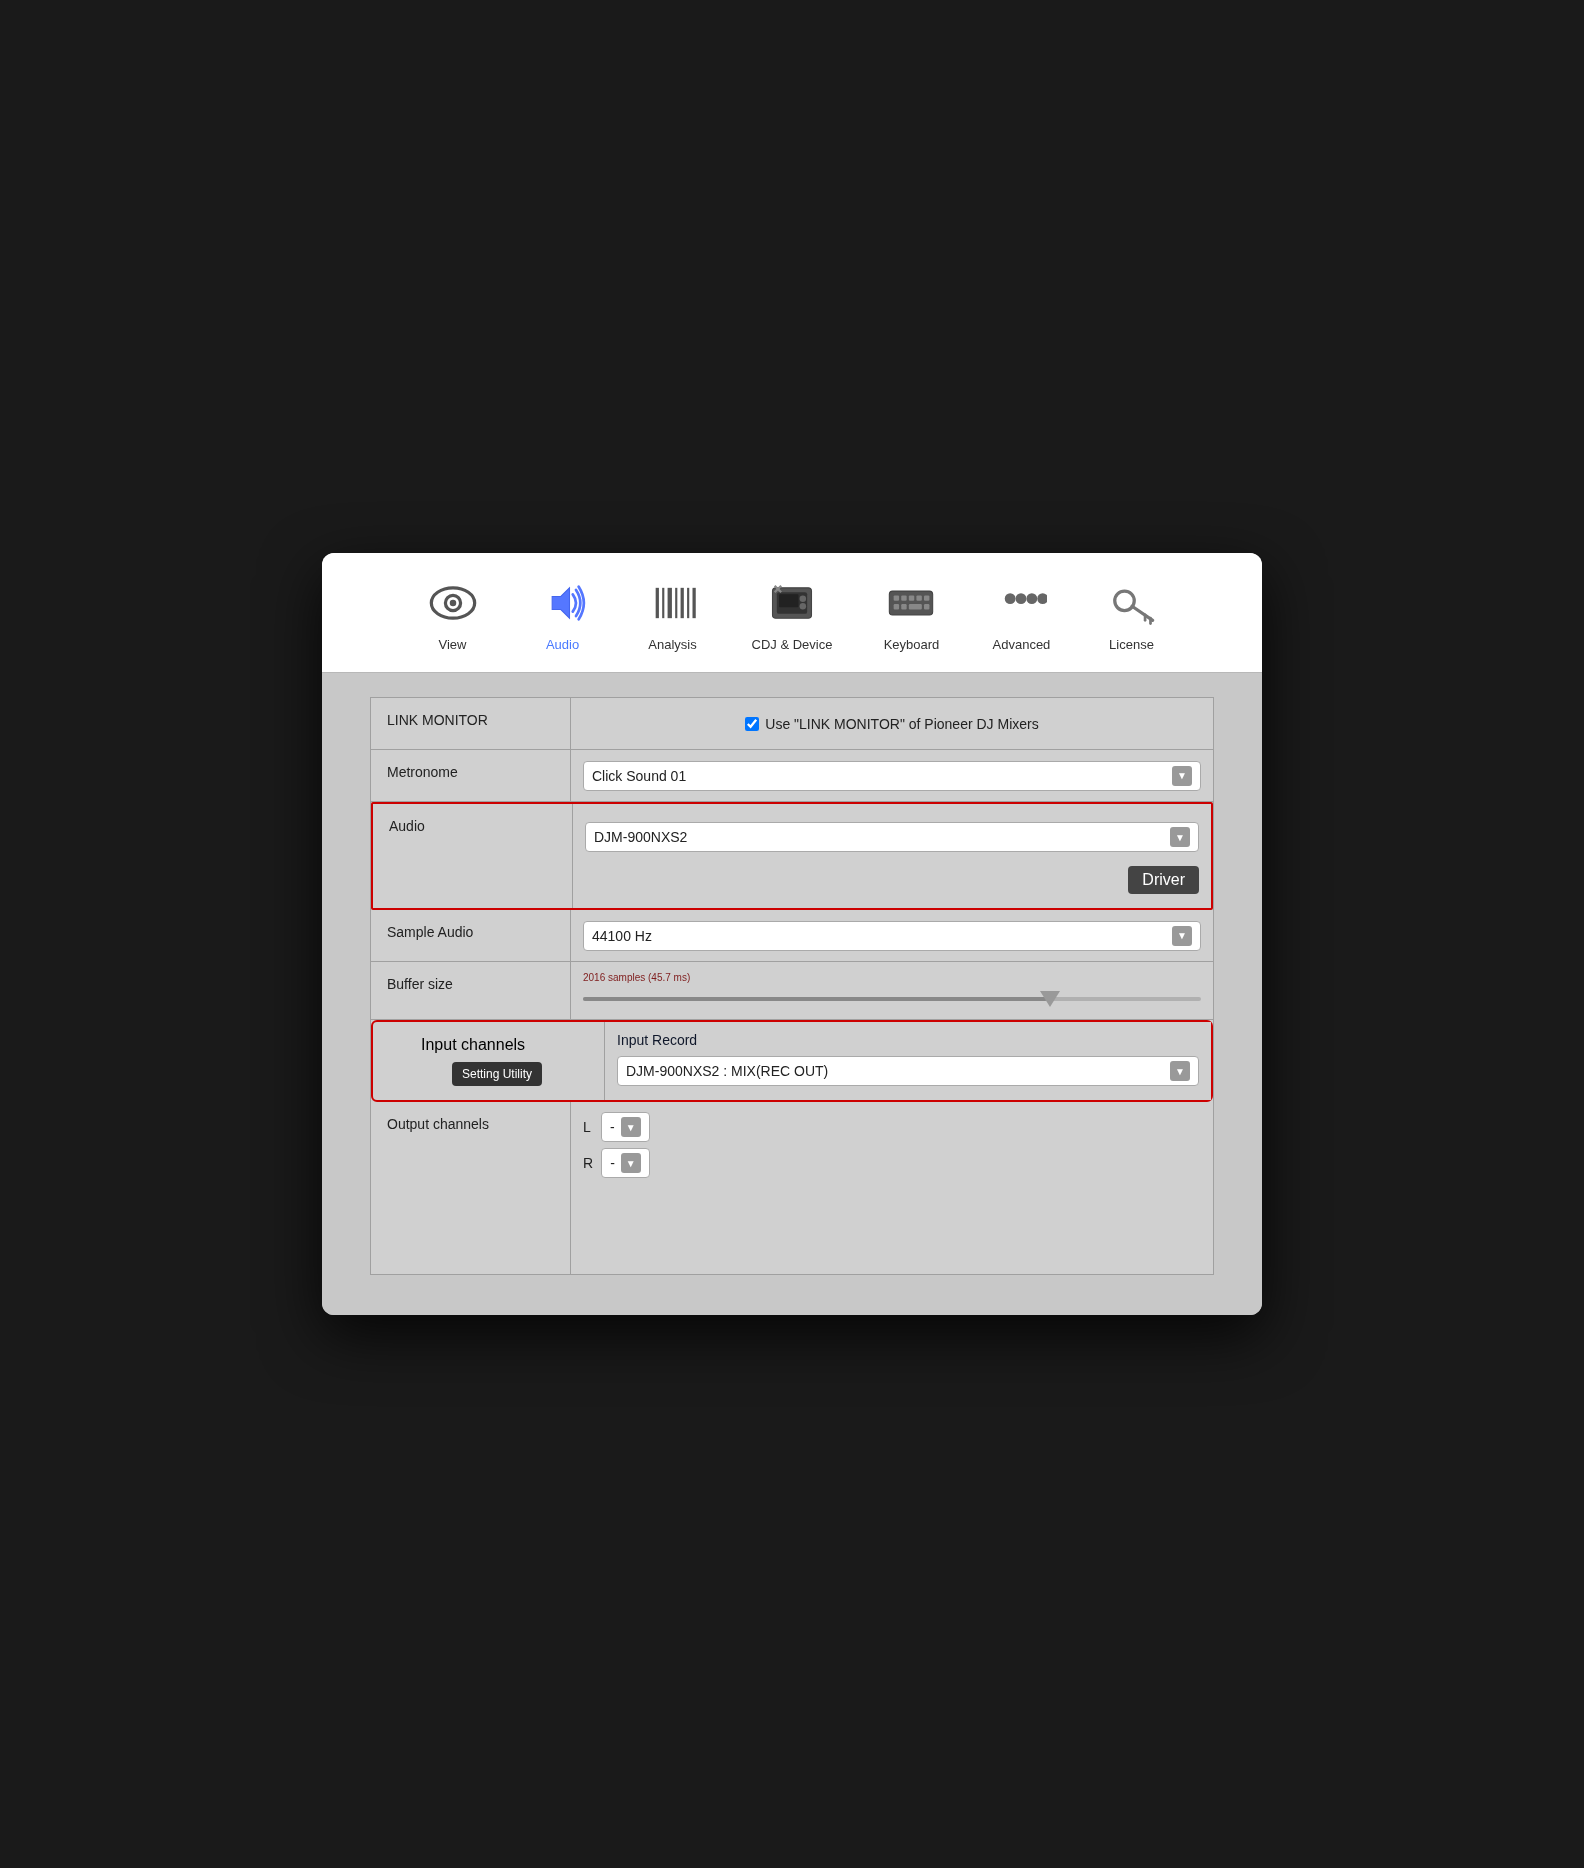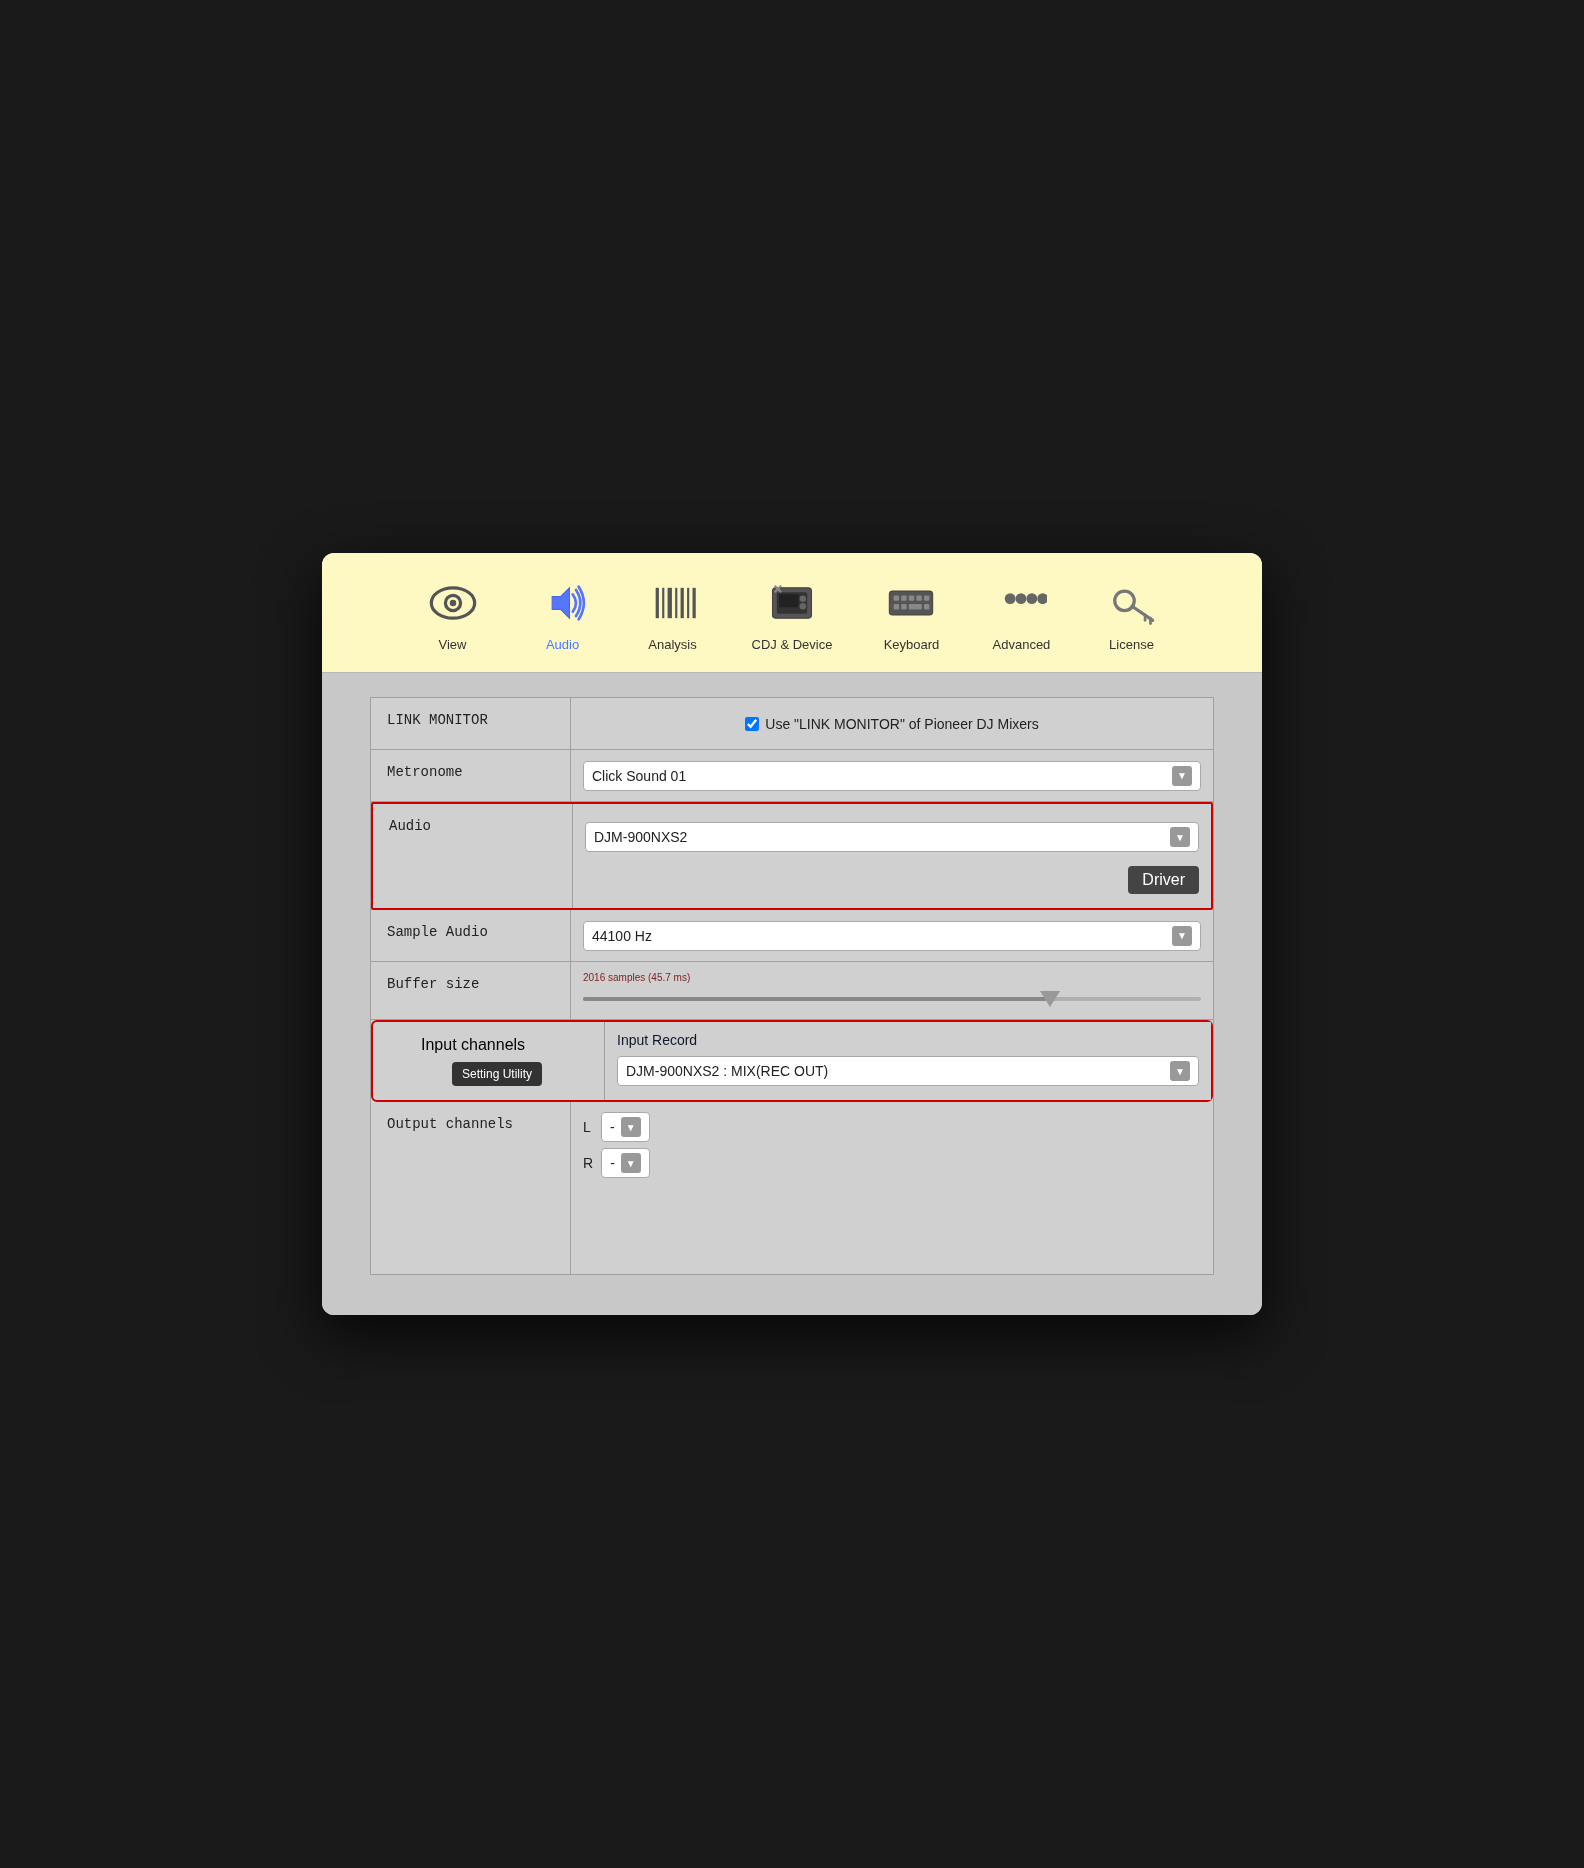--- a/index.html
+++ b/index.html
@@ -43,21 +43,21 @@
     .traffic-light {
       width: 14px;
       height: 14px;
       border-radius: 50%;
     }
     .tl-red { background: #ff5f57; border: 1px solid #e0443e; }
     .tl-yellow { background: #febc2e; border: 1px solid #d4a017; }
     .tl-green { background: #28c840; border: 1px solid #1aab29; }
 
     .toolbar {
-      background: #fef9c3;
+      background: #ffffff;
       padding: 16px 0 12px;
       display: flex;
       justify-content: center;
       gap: 0;
       border-bottom: 1px solid #b8b8b8;
     }
     .toolbar-item {
       display: flex;
       flex-direction: column;
       align-items: center;
@@ -100,21 +100,20 @@
     .row-label {
       width: 200px;
       min-width: 200px;
       padding: 14px 16px;
       font-size: 14px;
       color: #222;
       display: flex;
       align-items: flex-start;
       background: #d0d0d0;
       border-right: 1px solid #a0a0a0;
-      font-family: Liberation Mono, monospace;
     }
     .row-content {
       flex: 1;
       padding: 10px 12px;
       background: #d0d0d0;
       display: flex;
       flex-direction: column;
       justify-content: center;
     }
 

